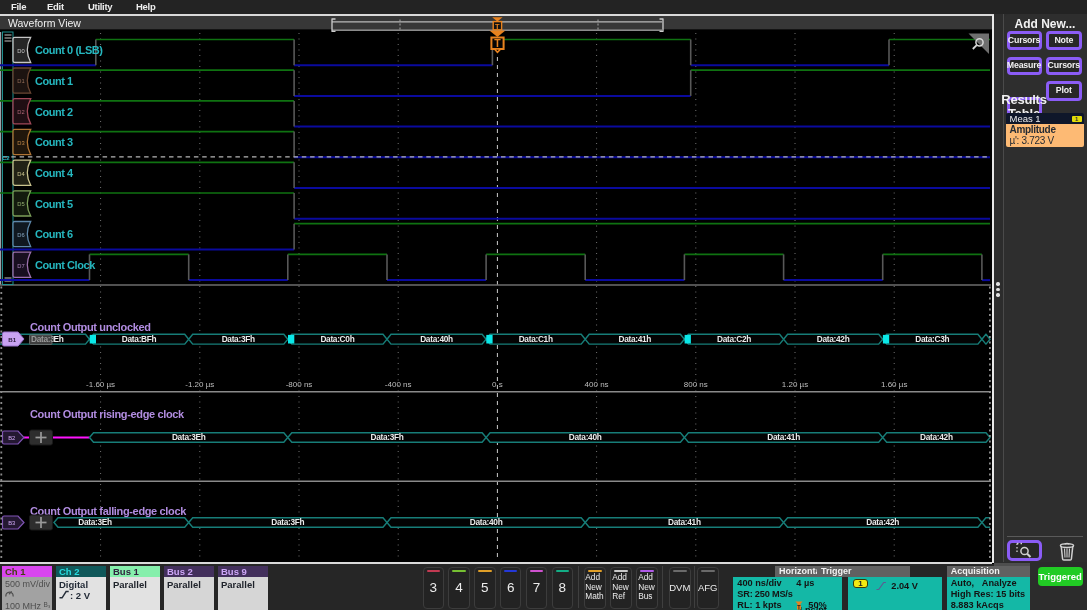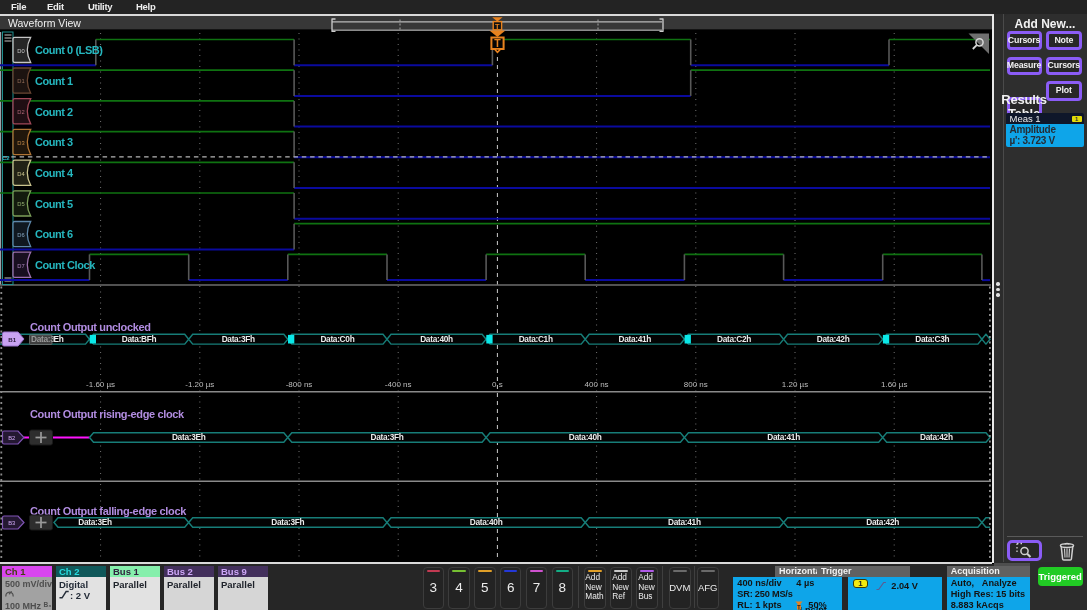--- a/index.html
+++ b/index.html
@@ -1,20 +1,20 @@
 <!DOCTYPE html>
 <html><head><meta charset="utf-8"><style>
 *{margin:0;padding:0;box-sizing:border-box}
 html,body{width:1087px;height:610px;background:#000;overflow:hidden}
 body{font-family:"Liberation Sans",sans-serif;position:relative}
 .abs{position:absolute}
 .btn{position:absolute;background:#272727;border:3px solid #8b5cf6;border-radius:4px;color:#f0f0f0;
 display:flex;align-items:center;justify-content:center;text-align:center;font-size:8.8px;font-weight:700;letter-spacing:-0.2px;line-height:1.05}
 .pnl-h{position:absolute;background:#616161;color:#f2f2f2;font-size:9px;font-weight:700;padding-left:4px;line-height:11px}
-.pnl-b{position:absolute;background:#0ea5e9;color:#141414;font-size:9.2px;font-weight:700}
+.pnl-b{position:absolute;background:#14b8a6;color:#141414;font-size:9.2px;font-weight:700}
 .badge-h{position:absolute;font-size:9.5px;font-weight:700;line-height:11px;padding-left:3px}
 .badge-b{position:absolute;font-size:9.5px;font-weight:700;padding:2px 0 0 3px;line-height:12px}
 .numbtn{position:absolute;background:#232323;border:1px solid #3c3c3c;border-radius:4px;color:#ececec;
 display:flex;align-items:center;justify-content:center;font-weight:400}
 .topline{position:absolute;height:2px;top:2.5px;left:3px;right:3px;border-radius:1px}
 </style></head><body>
 
 <div class="abs" style="left:0;top:0;width:1087px;height:14px;background:#232323">
  <span class="abs" style="left:11px;top:1px;font-size:9.5px;font-weight:700;letter-spacing:-0.3px;color:#ededed">File</span>
  <span class="abs" style="left:47px;top:1px;font-size:9.5px;font-weight:700;letter-spacing:-0.3px;color:#ededed">Edit</span>
@@ -239,23 +239,23 @@
 <div class="btn" style="left:1045.5px;top:31px;width:36.5px;height:18.5px">Note</div>
 <div class="btn" style="left:1006.5px;top:56.5px;width:35px;height:18.5px">Measure</div>
 <div class="btn" style="left:1045.5px;top:56.5px;width:36.5px;height:18.5px">Cursors</div>
 <div class="btn" style="left:1006.5px;top:97px;width:35px;height:20px;font-size:13px">Results<br>Table</div>
 <div class="btn" style="left:1045.5px;top:80.5px;width:36.5px;height:20px">Plot</div>
 
 <div class="abs" style="left:1005.5px;top:112.5px;width:78px;height:11px;background:#0f172a;border-radius:2px 2px 0 0">
  <span class="abs" style="left:4px;top:0.5px;font-size:9.5px;font-weight:400;color:#ececec">Meas 1</span>
  <span class="abs" style="left:66px;top:3.2px;width:10.5px;height:6.5px;background:#e3dc08;border-radius:1px;font-size:6px;font-weight:700;color:#333;text-align:center;line-height:6.5px">1</span>
 </div>
-<div class="abs" style="left:1005.5px;top:123.5px;width:78px;height:23.5px;background:#0ea5e9;border-radius:0 0 2px 2px">
+<div class="abs" style="left:1005.5px;top:123.5px;width:78px;height:23.5px;background:#fdba74;border-radius:0 0 2px 2px">
  <span class="abs" style="left:4px;top:0.5px;font-size:10px;font-weight:700;color:#262c34;letter-spacing:-0.3px">Amplitude</span>
- <span class="abs" style="left:4px;top:11.5px;font-size:10px;font-weight:700;color:#262c34;letter-spacing:-0.3px">µ': 3.723 V</span>
+ <span class="abs" style="left:4px;top:11.5px;font-size:10px;font-weight:400;color:#262c34;letter-spacing:-0.3px">µ': 3.723 V</span>
 </div>
 
 <div class="abs" style="left:1006.5px;top:535.5px;width:76px;height:1px;background:#5a5a5a"></div>
 <div class="btn" style="left:1006.5px;top:539.5px;width:35px;height:21.5px;border-radius:5px">
  <svg width="22" height="16" viewBox="0 0 22 16">
   <path d="M4,1.5 h7 M4,1.5 v10" stroke="#d0d0d0" stroke-width="1.3" stroke-dasharray="1.5 2" fill="none"></path>
   <circle cx="11.5" cy="9" r="3.6" fill="none" stroke="#d0d0d0" stroke-width="1.5"></circle>
   <line x1="14.2" y1="11.7" x2="17.5" y2="15" stroke="#d0d0d0" stroke-width="2"></line>
  </svg>
 </div>
@@ -265,21 +265,21 @@
  <path d="M7.5,7.5 L8,16.5 M10,7.5 L10,16.5 M12.5,7.5 L12,16.5" stroke="#d0d0d0" stroke-width="1.1" fill="none"></path>
  <path d="M7.8,2.9 q2.2,-1 4.4,0" fill="none" stroke="#d0d0d0" stroke-width="1.3"></path>
 </svg>
 
 <div class="abs" style="left:0;top:561.5px;width:992px;height:2.5px;background:#dadada"></div>
 <div class="abs" style="left:0;top:564px;width:1087px;height:46px;background:#262626"></div>
 <div class="abs" style="left:993.7px;top:562px;width:93.3px;height:48px;background:#2c2c2c"></div>
 <div class="abs" style="left:993.7px;top:563px;width:36px;height:6.5px;background:#4e4e4e"></div>
 
 <div class="badge-h" style="left:2px;top:565.5px;width:50px;height:11px;background:#d946ef;color:#43400f">Ch 1</div>
-<div class="badge-b" style="left:2px;top:576.5px;width:50px;height:33.5px;background:#a2a2a2;color:#4e4e4e;font-weight:700;font-size:9px;white-space:nowrap;line-height:10.5px">500 mV/div<br><svg width="9" height="8" viewBox="0 0 9 8">
+<div class="badge-b" style="left:2px;top:576.5px;width:50px;height:33.5px;background:#a2a2a2;color:#4e4e4e;font-weight:400;font-size:9px;white-space:nowrap;line-height:10.5px">500 mV/div<br><svg width="9" height="8" viewBox="0 0 9 8">
       <path d="M1,7.5 a3.6,3.6 0 1 1 7,0" fill="none" stroke="#4e4e4e" stroke-width="1.2"></path>
       <line x1="4.5" y1="4.5" x2="6.7" y2="2.3" stroke="#4e4e4e" stroke-width="1.1"></line>
       <circle cx="4.5" cy="4.8" r="0.8" fill="#4e4e4e"></circle>
     </svg><br>100 MHz <span style="font-size:6.5px;vertical-align:2px">B₃</span></div>
 <div class="badge-h" style="left:56px;top:565.5px;width:50px;height:11px;background:#10585a;color:#25dce0">Ch 2</div>
 <div class="badge-b" style="left:56px;top:576.5px;width:50px;height:33.5px;background:#e2e2e2;color:#242c38;font-size:9.5px;line-height:11.5px">Digital<br><svg width="11" height="9" viewBox="0 0 11 9">
       <path d="M0.5,7.8 h2.6 l4,-6.3 h2.6" stroke="#242c38" stroke-width="1.4" fill="none"></path>
     </svg>: 2 V</div>
 <div class="badge-h" style="left:110px;top:565.5px;width:50px;height:11px;background:#86efac;color:#31203f">Bus 1</div>
 <div class="badge-b" style="left:110px;top:576.5px;width:50px;height:33.5px;background:#e2e2e2;color:#20242c">Parallel</div>

